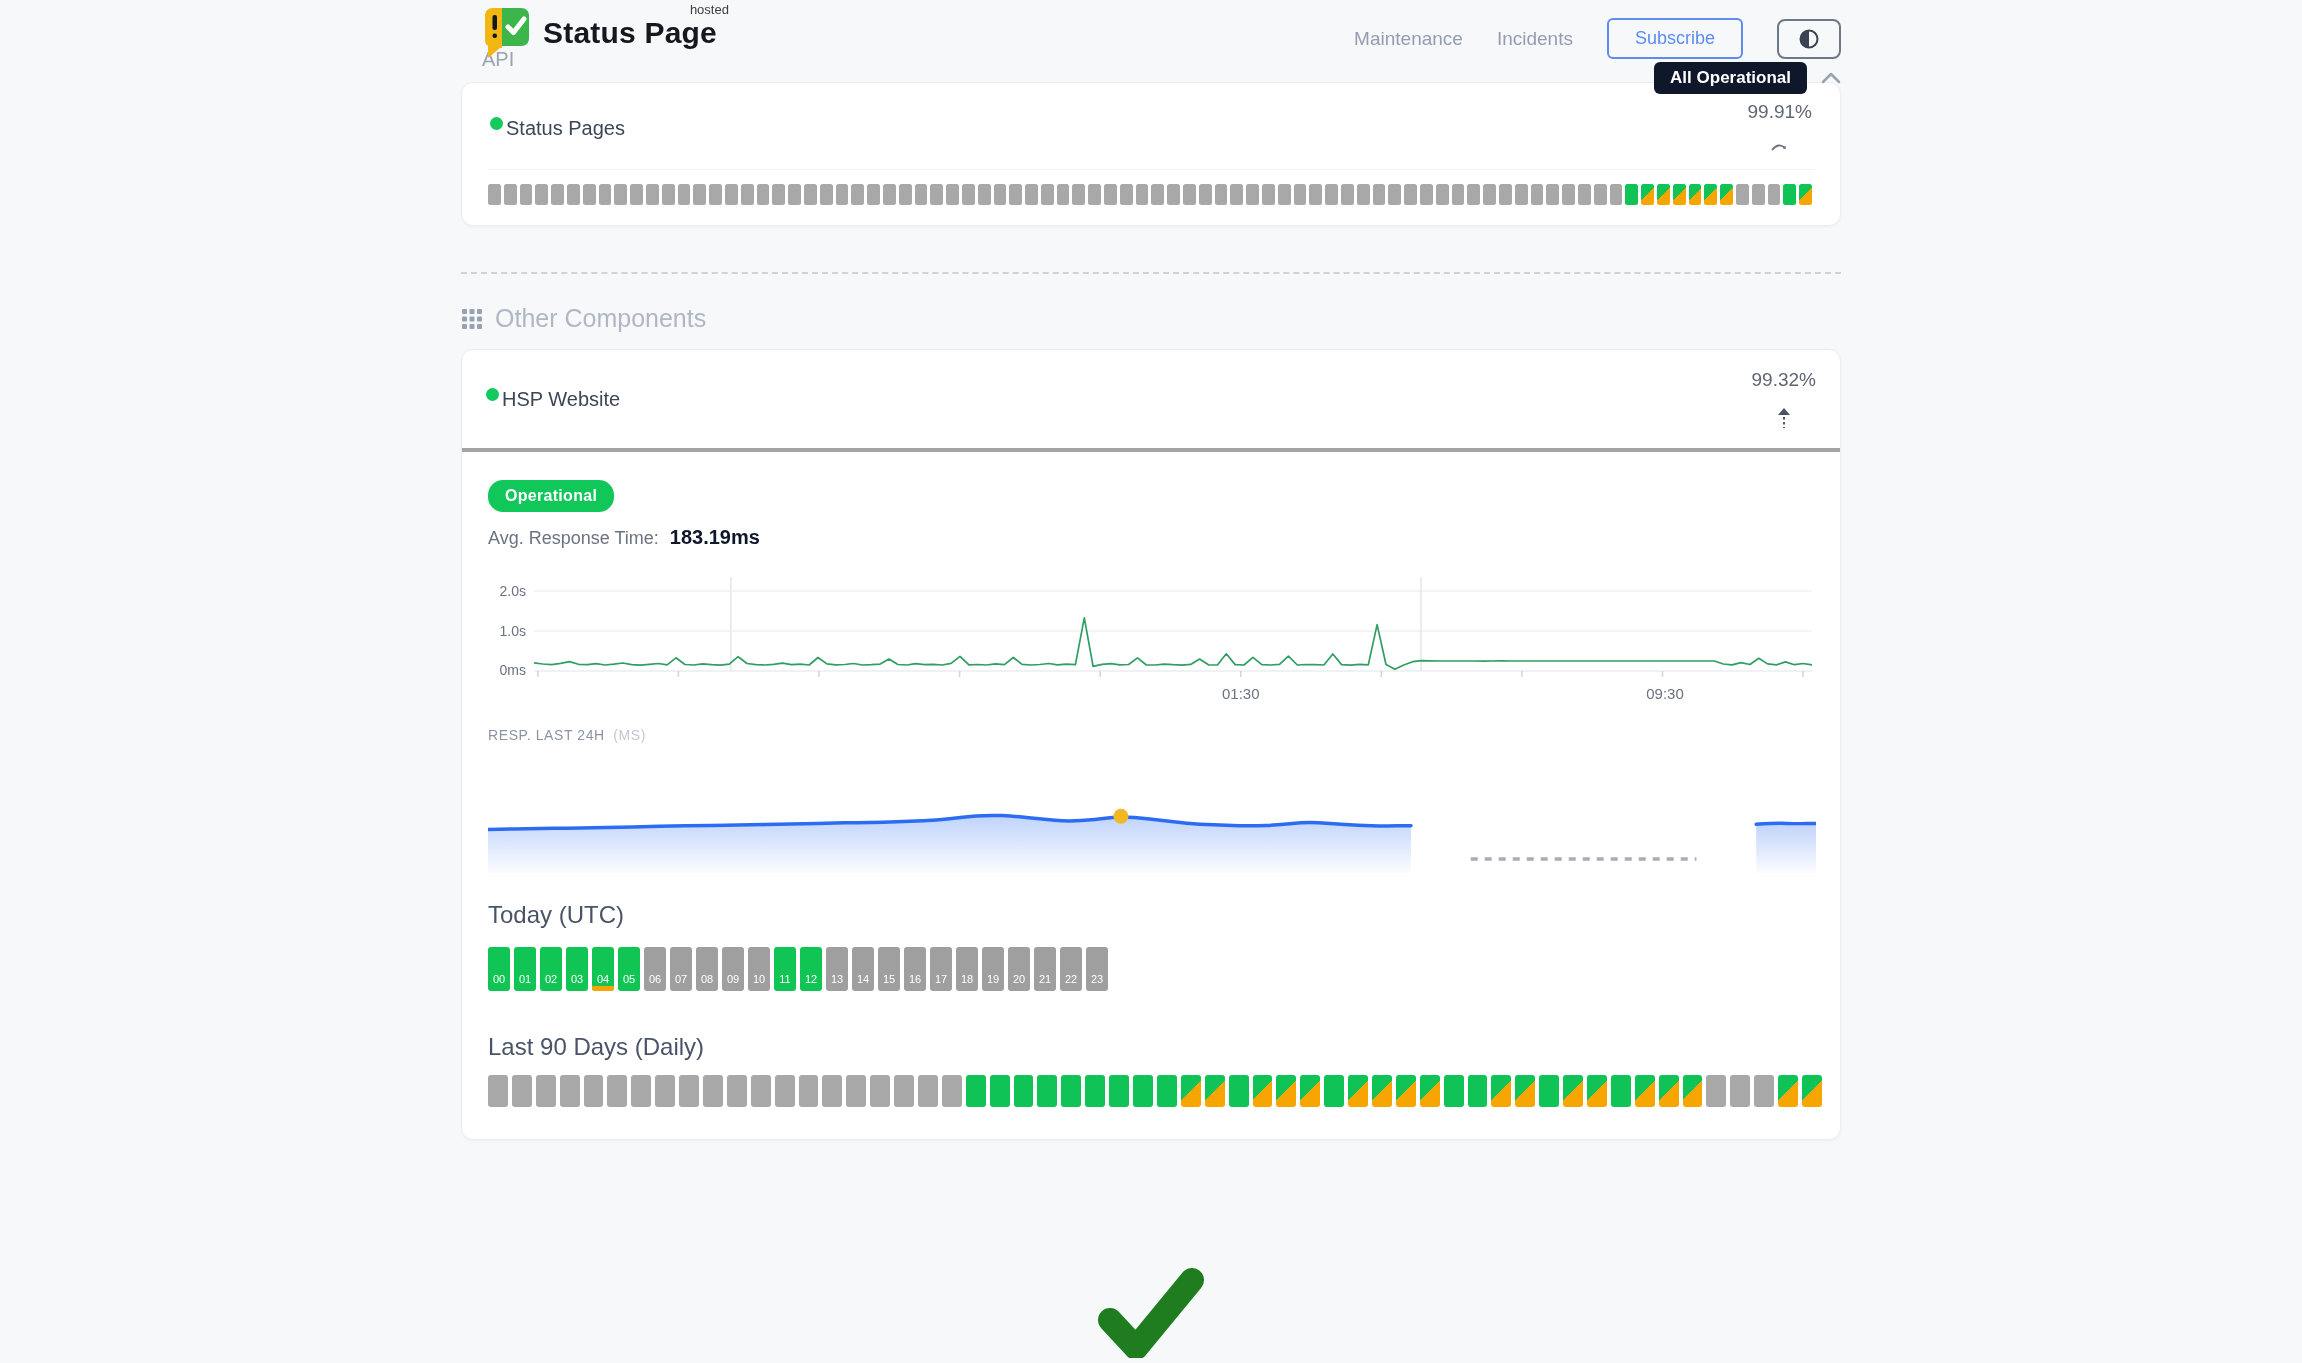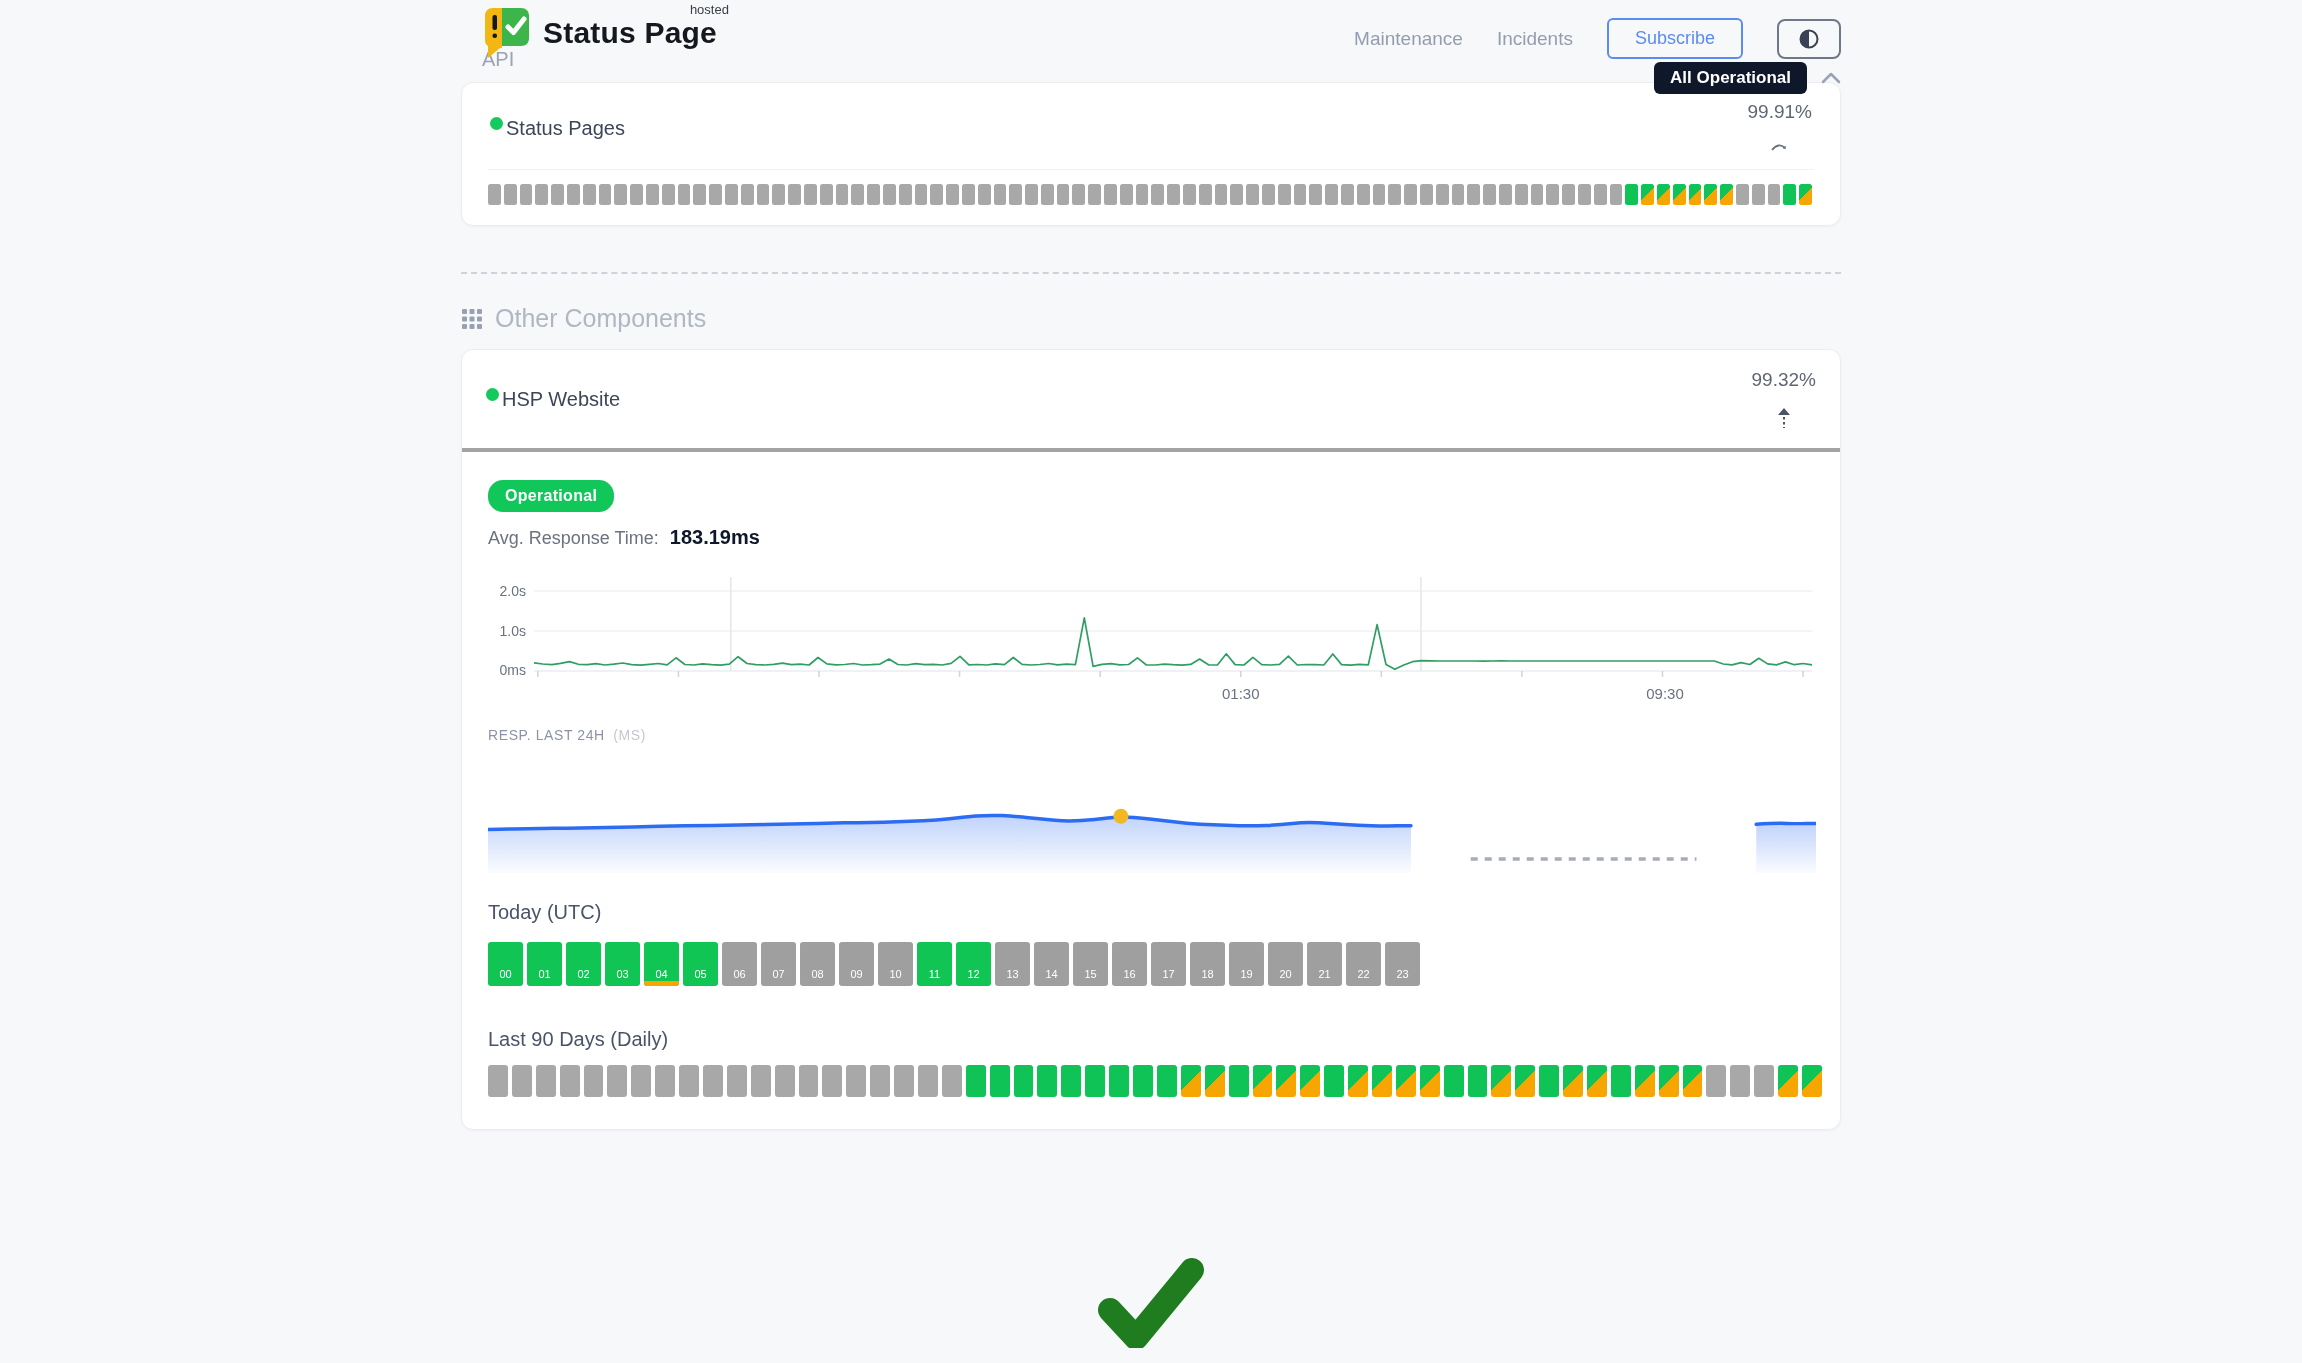--- a/index.html
+++ b/index.html
@@ -78,24 +78,24 @@
   .avg-line { margin-top:14px; font-size:18px; color:#6b7280; }
   .avg-value { font-size:20px; font-weight:700; color:#0f172a; margin-left:6px; }
 
   .chart-label { margin-top:26px; font-size:14px; color:#8b93a5; letter-spacing:0.6px; }
   .chart-label .unit { color:#c3c8d2; margin-left:4px; }
 
   .chart1-wrap { margin-top:10px; }
   .chart2-wrap { margin-top:14px; }
 
   
-  .sub-heading { margin-top:28px; font-size:20px; color:#4a5468; }
+  .sub-heading { margin-top:28px; font-size:24px; color:#4a5468; }
   .hourbar { display:flex; gap:4px; margin-top:18px; }
   .hourblk {
-    position:relative; width:35px; height:44px; border-radius:3px; flex:none;
+    position:relative; width:22px; height:44px; border-radius:3px; flex:none;
     display:flex; align-items:flex-end; justify-content:center;
   }
   .hourblk.none { background:#9f9f9f; }
   .hourblk.up { background:#10c554; }
   .hourblk .hlbl { color:#fff; font-size:11px; margin-bottom:6px; }
   .hourblk .partial { position:absolute; left:0; right:0; bottom:0; height:5px; background:#f7a500; border-radius:0 0 3px 3px; }
 
   .daybar { display:flex; gap:4px; margin-top:14px; }
   .daybar .blk { width:19.9px; height:32px; border-radius:3px; flex:none; }
 

